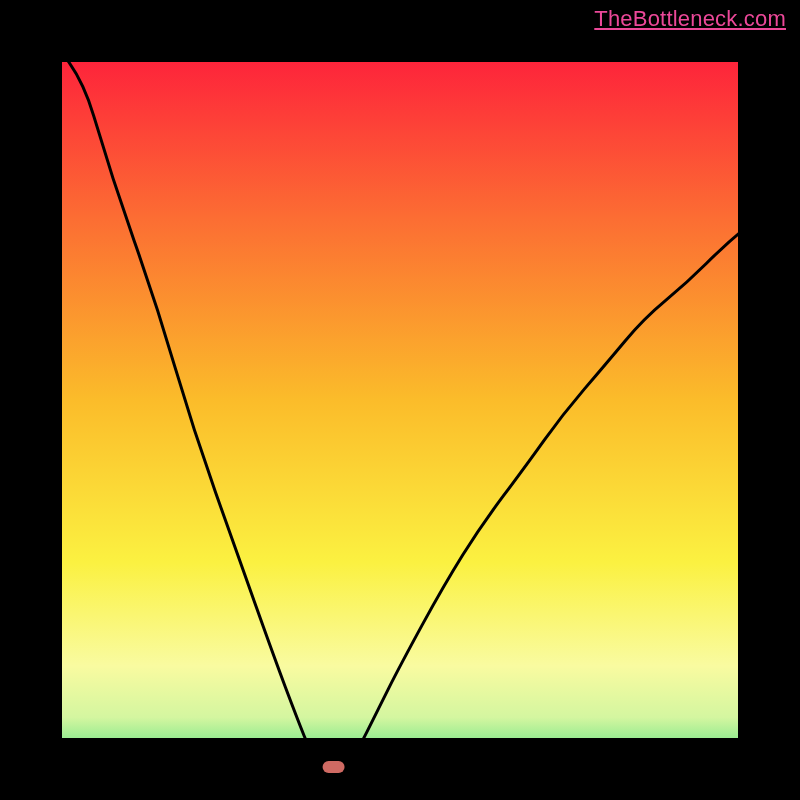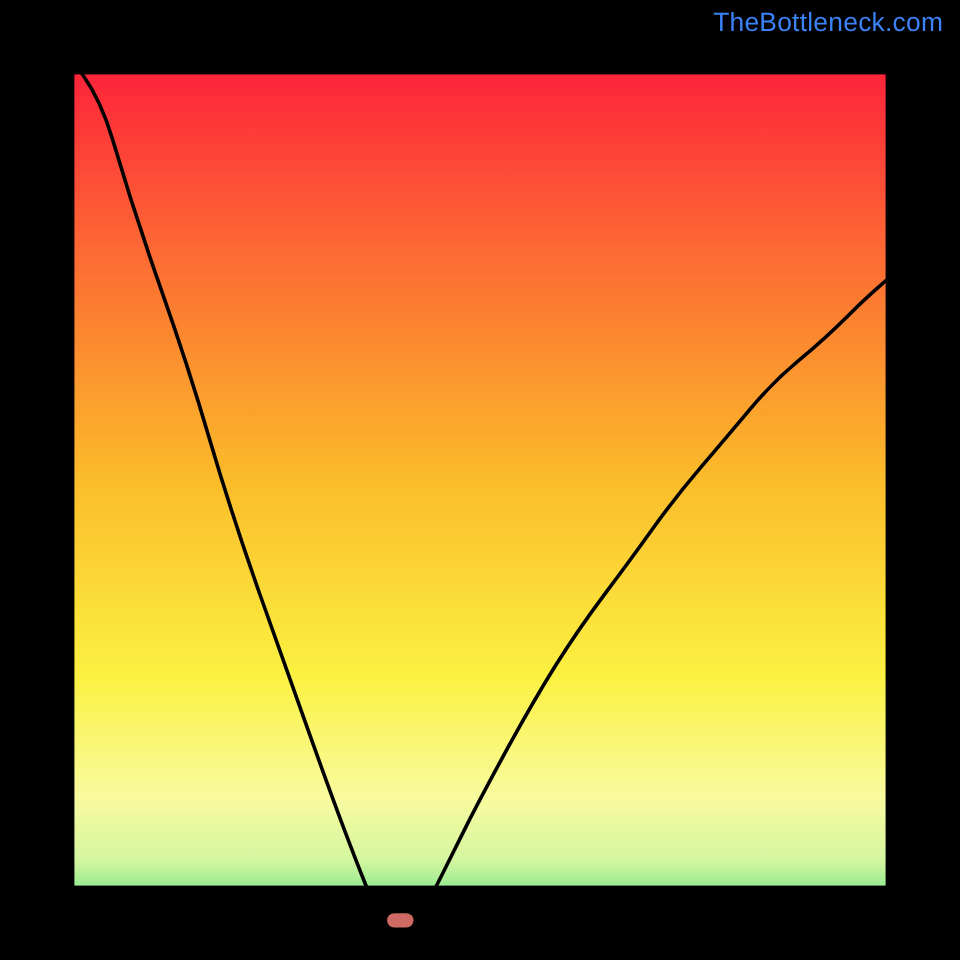--- a/index.html
+++ b/index.html
@@ -12,26 +12,27 @@
   }
   .container {
     position: relative;
     width: 800px;
     height: 800px;
   }
   .watermark {
     position: absolute;
     top: 6px;
     right: 14px;
-    color: #3b82f6;
+    color: #ec4899;
     font-size: 22px;
     font-weight: 500;
     letter-spacing: 0.2px;
     z-index: 10;
     user-select: none;
+    text-decoration: underline;
   }
   svg {
     display: block;
   }
 </style>
 </head>
 <body>
 
 <div class="container">
   <div class="watermark">TheBottleneck.com</div>

